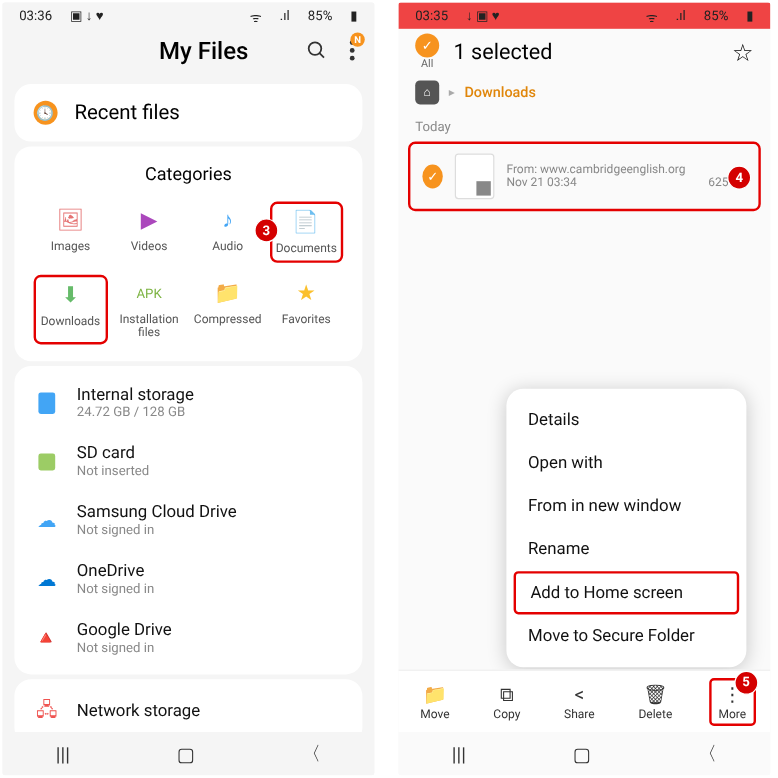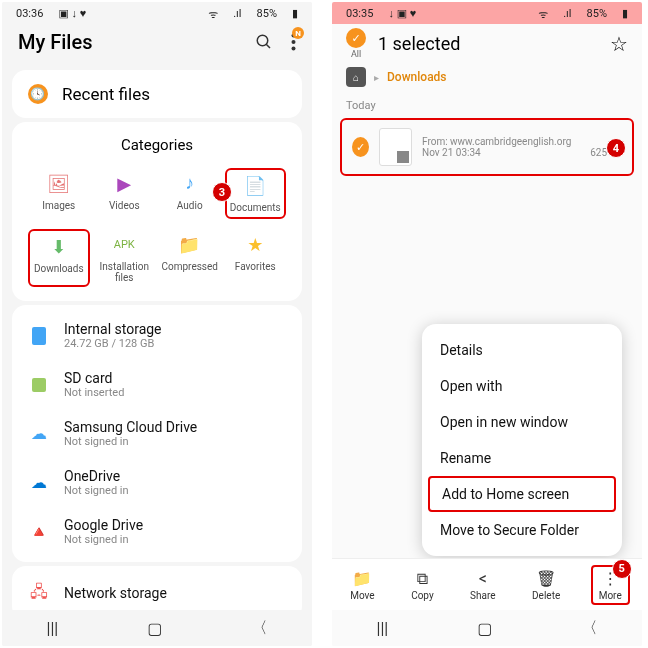--- a/index.html
+++ b/index.html
@@ -1,20 +1,20 @@
 <!DOCTYPE html>
 <html><head>
 <meta charset="utf-8">
 <style>
 * { box-sizing: border-box; margin: 0; padding: 0; font-family: -apple-system, BlinkMacSystemFont, 'Segoe UI', Roboto, sans-serif; }
 body { background: #fff; width: 648px; height: 648px; display: flex; gap: 20px; padding: 2px; }
 .phone { width: 310px; height: 644px; background: #f5f5f5; position: relative; overflow: hidden; border-radius: 2px; }
 .statusbar { height: 22px; display: flex; justify-content: space-between; align-items: center; padding: 0 14px; font-size: 11px; color: #222; background: #f5f5f5;}
 .statusbar .icons { display: flex; gap: 15px; align-items: center; }
-.header { display: flex; justify-content: space-between; align-items: center; padding: 6px 16px 12px; gap: 48px; }
+.header { display: flex; justify-content: flex-end; align-items: center; padding: 6px 16px 12px; gap: 48px; }
 .header h1 { font-size: 20px; font-weight: 500; }
 .header .actions { display: flex; gap: 18px; align-items: center; }
 .badge-n { position: relative; }
 .badge-n::after { content: "N"; position: absolute; top: -6px; right: -8px; background: #f7931e; color: #fff; font-size: 8px; width: 12px; height: 12px; border-radius: 50%; display: flex; align-items: center; justify-content: center; font-weight: bold;}
 .card { background: #fff; border-radius: 14px; margin: 4px 10px; padding: 14px 16px; }
 .recent-row { display: flex; align-items: center; gap: 14px; }
 .clock-icon { width: 20px; height: 20px; border-radius: 50%; background: #f7931e; display: flex; align-items: center; justify-content: center; color: #fff; font-size: 12px;}
 .categories-title { font-size: 15px; margin-bottom: 14px; text-align: center; }
 .cat-grid { display: grid; grid-template-columns: repeat(4, 1fr); gap: 10px 4px; }
 .cat-item { display: flex; flex-direction: column; align-items: center; gap: 6px; position: relative; padding: 4px 2px;}
@@ -182,21 +182,21 @@
       </div>
   </div>
   <div class="navbar">
     <span>|||</span>
     <span>▢</span>
     <span>〈</span>
   </div>
 </div>
 
 <div class="phone" style="background:#fafafa;">
-  <div class="statusbar" style="background:#fca5a5;">
+  <div class="statusbar" style="background:#ef4444;">
     <div class="icons">
       <span>03:35</span>
       <span>↓ ▣ ♥</span>
     </div>
     <div class="icons">
       <span>ᯤ</span>
       <span>.ıl</span>
       <span>85%</span>
       <span>▮</span>
     </div>
@@ -226,21 +226,21 @@
           <span>Nov 21 03:34</span>
           <span>625 KB</span>
         </div>
     </div>
     <div class="num-badge" style="right:6px; top:18px;">4</div>
   </div>
 
   <div class="popup">
     <div class="pi">Details</div>
     <div class="pi">Open with</div>
-    <div class="pi">Open in new window</div>
+    <div class="pi">From in new window</div>
     <div class="pi">Rename</div>
     <div class="pi highlight-red" style="margin:0 6px; border-radius:4px; padding:8px 12px;">Add to Home screen</div>
     <div class="pi">Move to Secure Folder</div>
   </div>
 
   <div class="bottom-bar">
     <div class="bb">
         <span class="bi">📁</span>
         <span>Move</span>
       </div>

